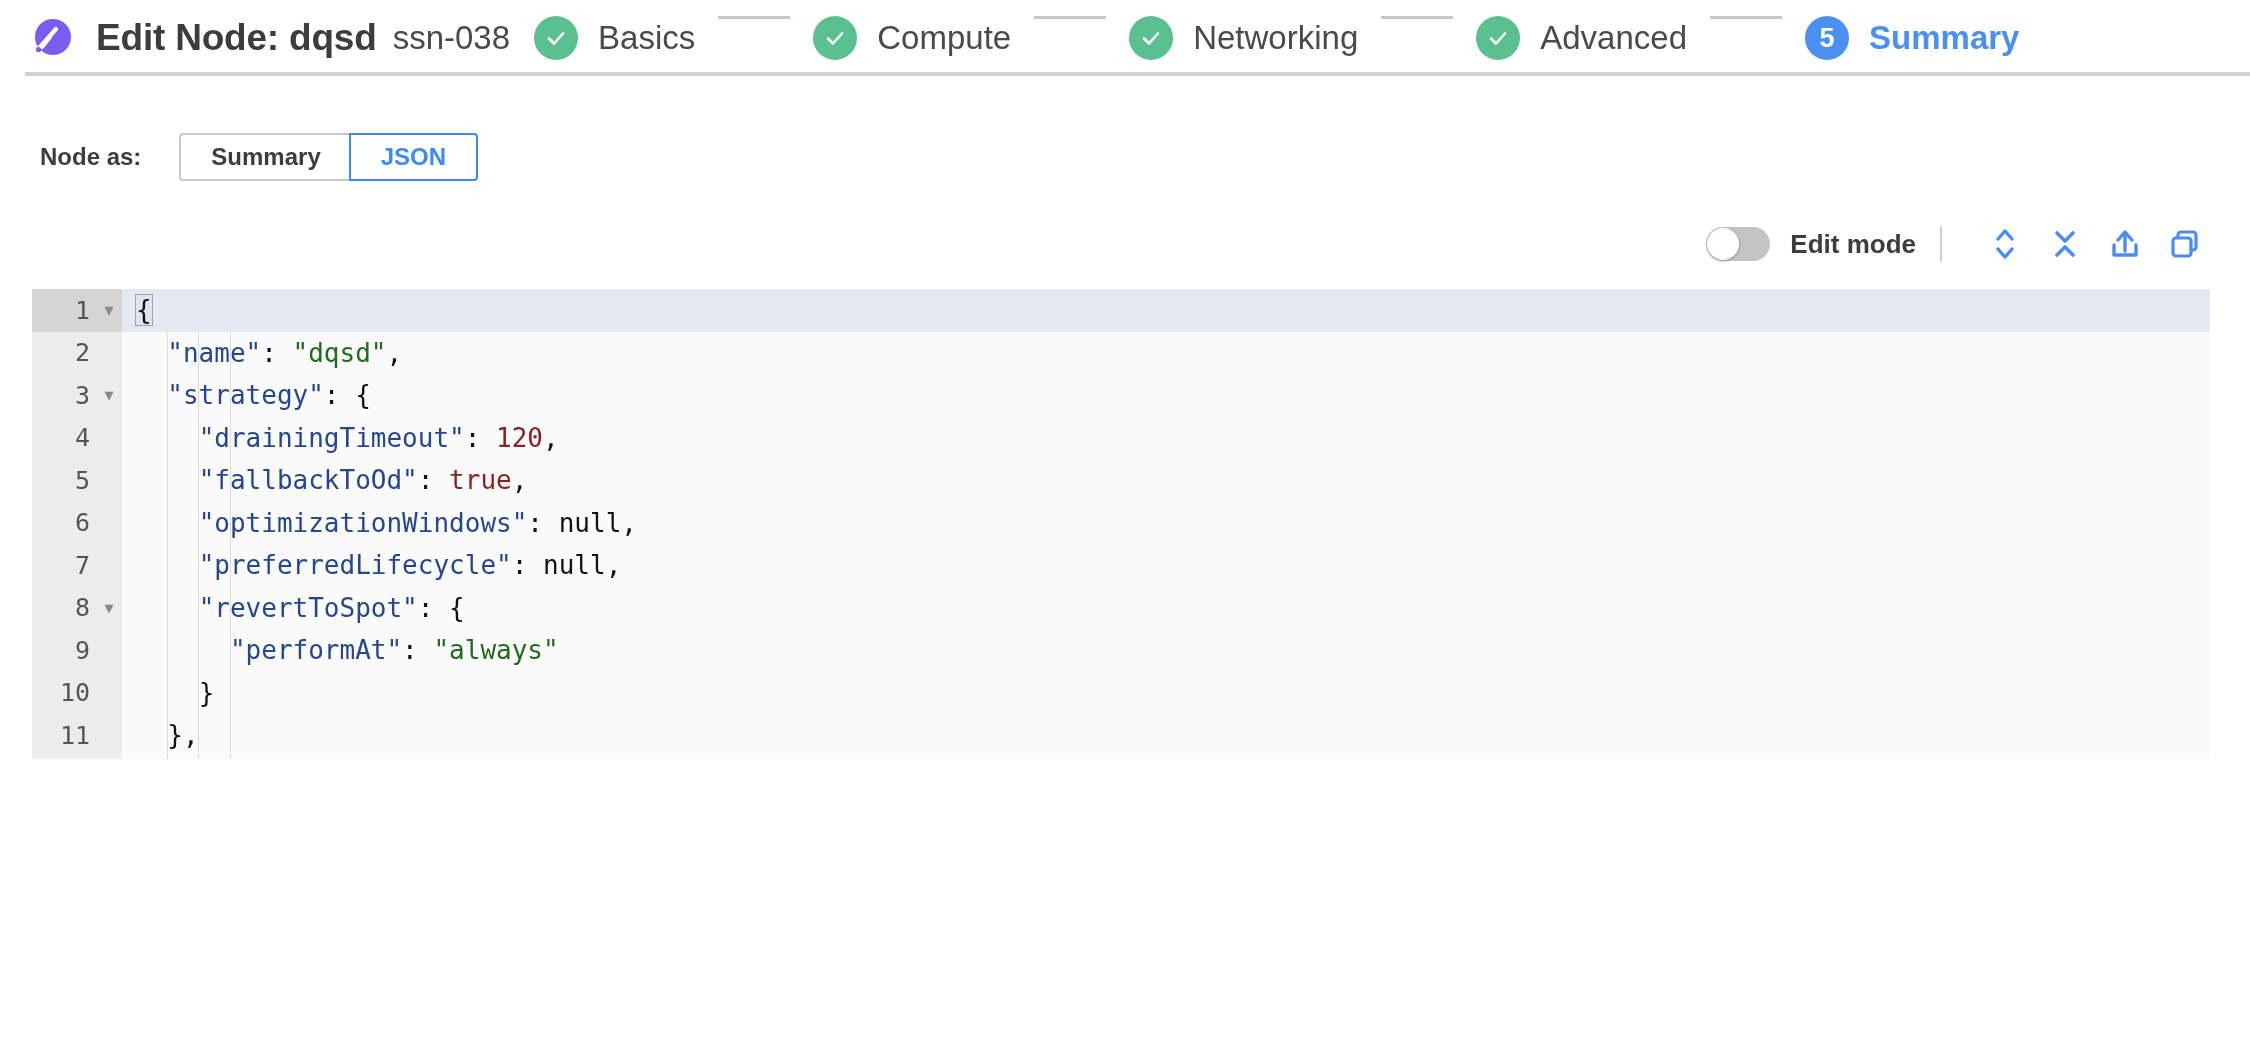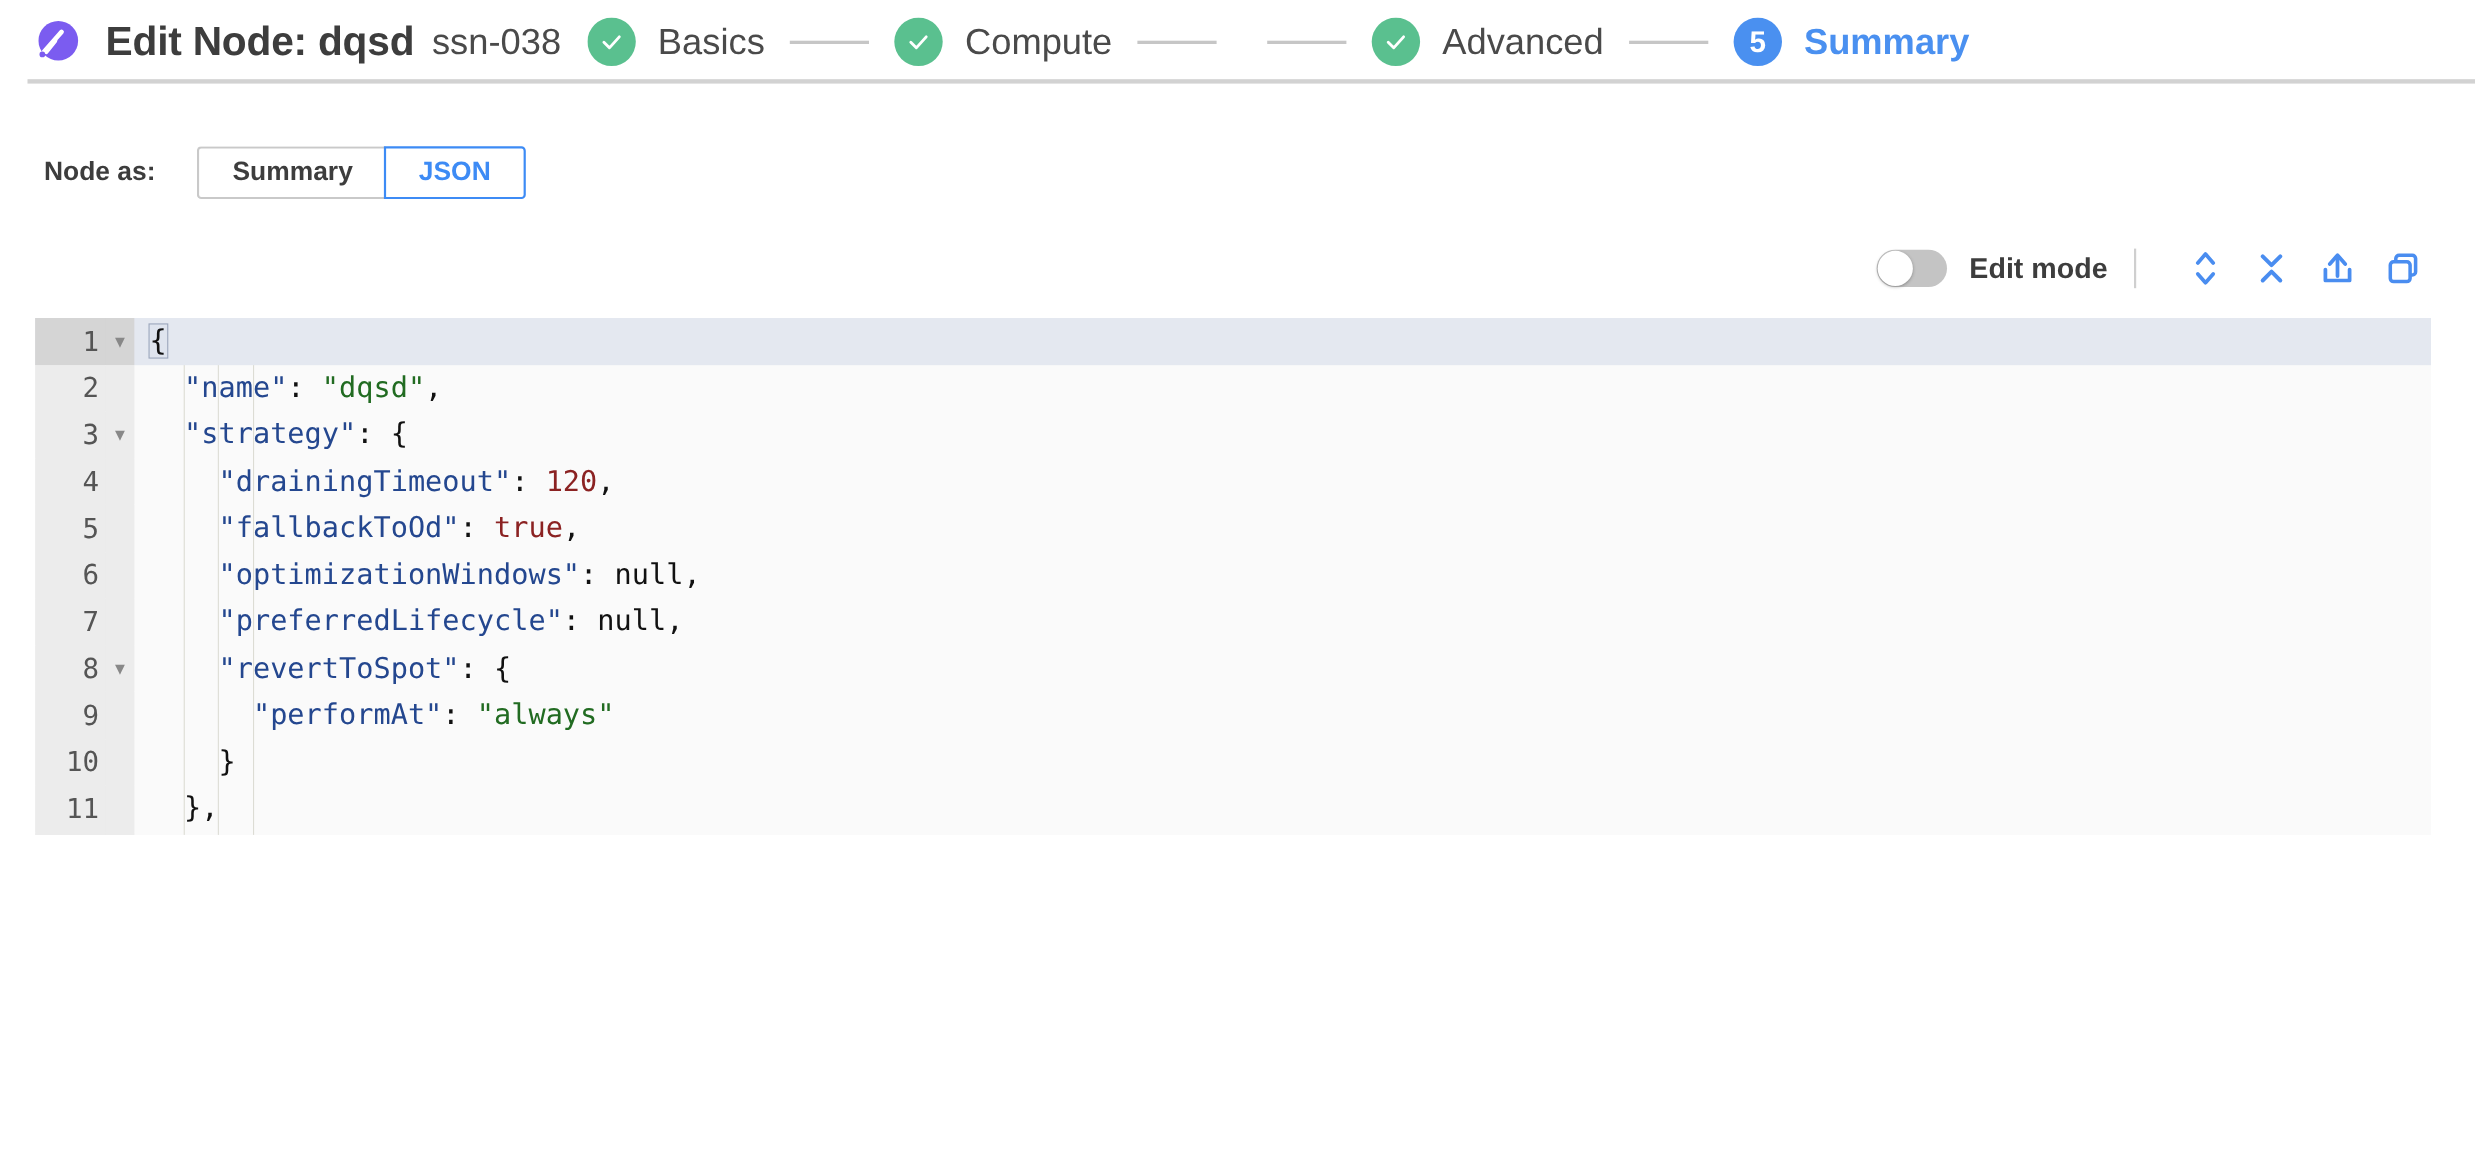--- a/index.html
+++ b/index.html
@@ -45,21 +45,20 @@
     white-space: nowrap;
     margin-left: 16px;
     overflow: hidden;
     max-width: 175px;
     flex: 0 0 auto;
   }
 
   
   .stepper {
     display: flex;
-    align-items: center;
     margin-left: 24px;
     flex: 1 1 auto;
     overflow: hidden;
   }
   .step {
     display: flex;
     align-items: center;
     flex: 0 0 auto;
   }
   .step-badge {
@@ -291,20 +290,28 @@
     <div class="step">
       <div class="step-badge done">
         <svg width="24" height="24" viewBox="0 0 24 24">
           <path d="M5 12.5 L10 17.5 L19 7.5" fill="none" stroke="#fff" stroke-width="2.6" stroke-linecap="round" stroke-linejoin="round"></path>
         </svg>
       </div>
       <div class="step-label">Compute</div>
     </div>
     <div class="step-connector"></div>
 
+    <div class="step">
+      <div class="step-badge done">
+        <svg width="24" height="24" viewBox="0 0 24 24">
+          <path d="M5 12.5 L10 17.5 L19 7.5" fill="none" stroke="#fff" stroke-width="2.6" stroke-linecap="round" stroke-linejoin="round"></path>
+        </svg>
+      </div>
+      <div class="step-label">Networking</div>
+    </div>
     <div class="step-connector"></div>
 
     <div class="step">
       <div class="step-badge done">
         <svg width="24" height="24" viewBox="0 0 24 24">
           <path d="M5 12.5 L10 17.5 L19 7.5" fill="none" stroke="#fff" stroke-width="2.6" stroke-linecap="round" stroke-linejoin="round"></path>
         </svg>
       </div>
       <div class="step-label">Advanced</div>
     </div>

